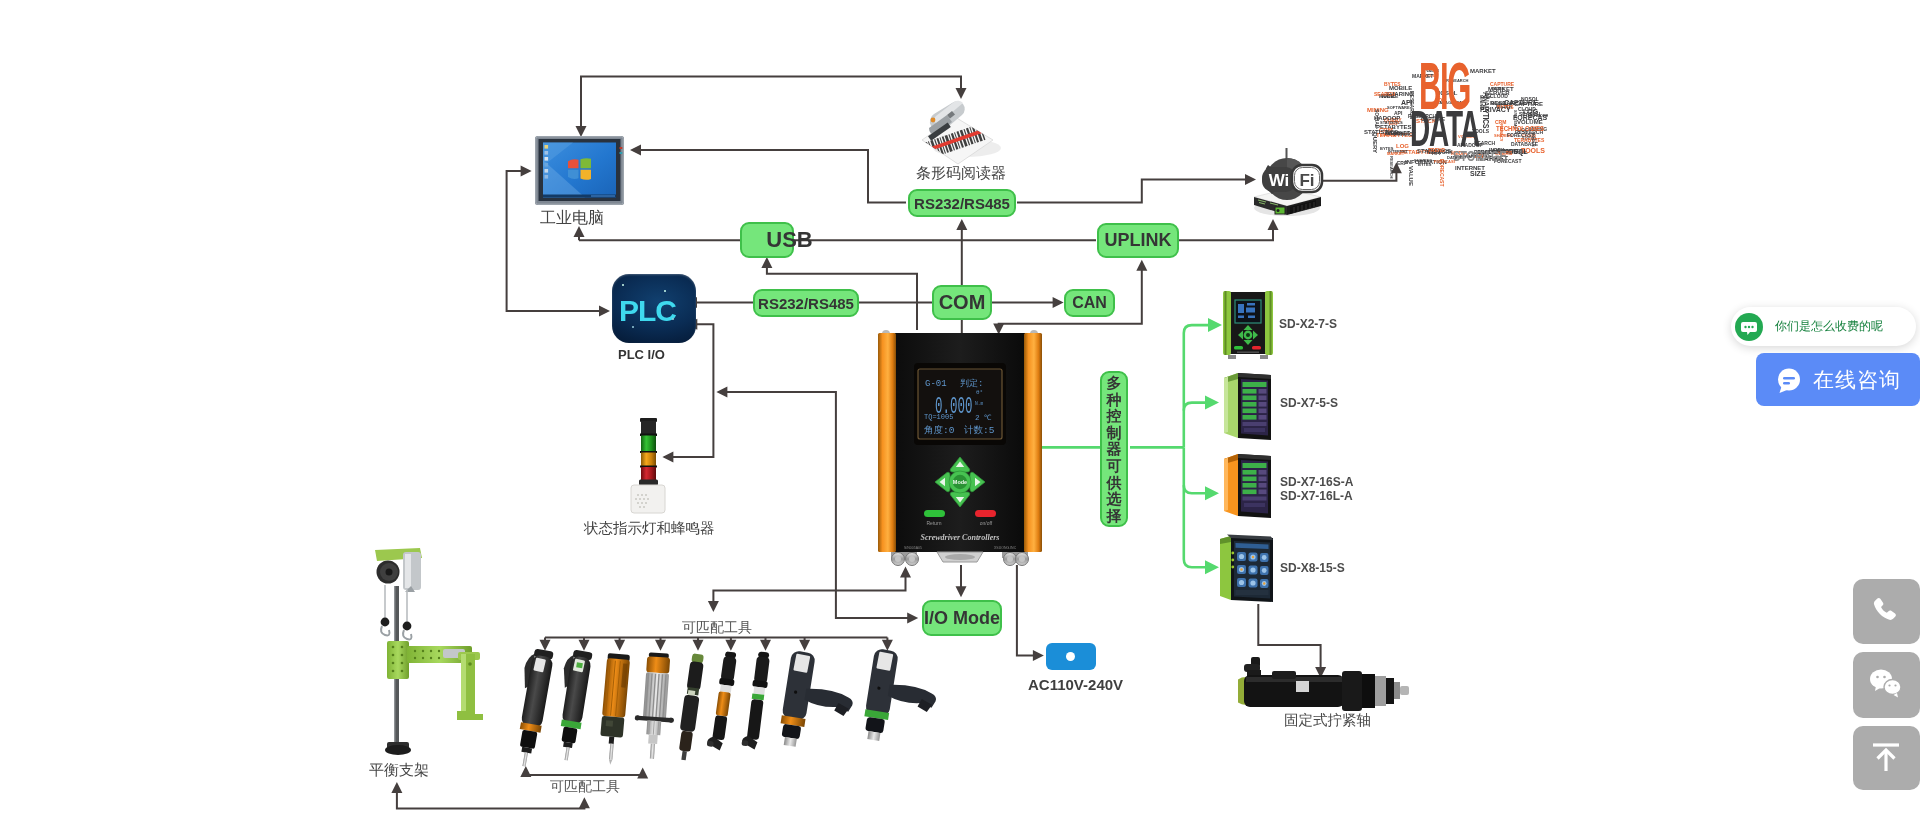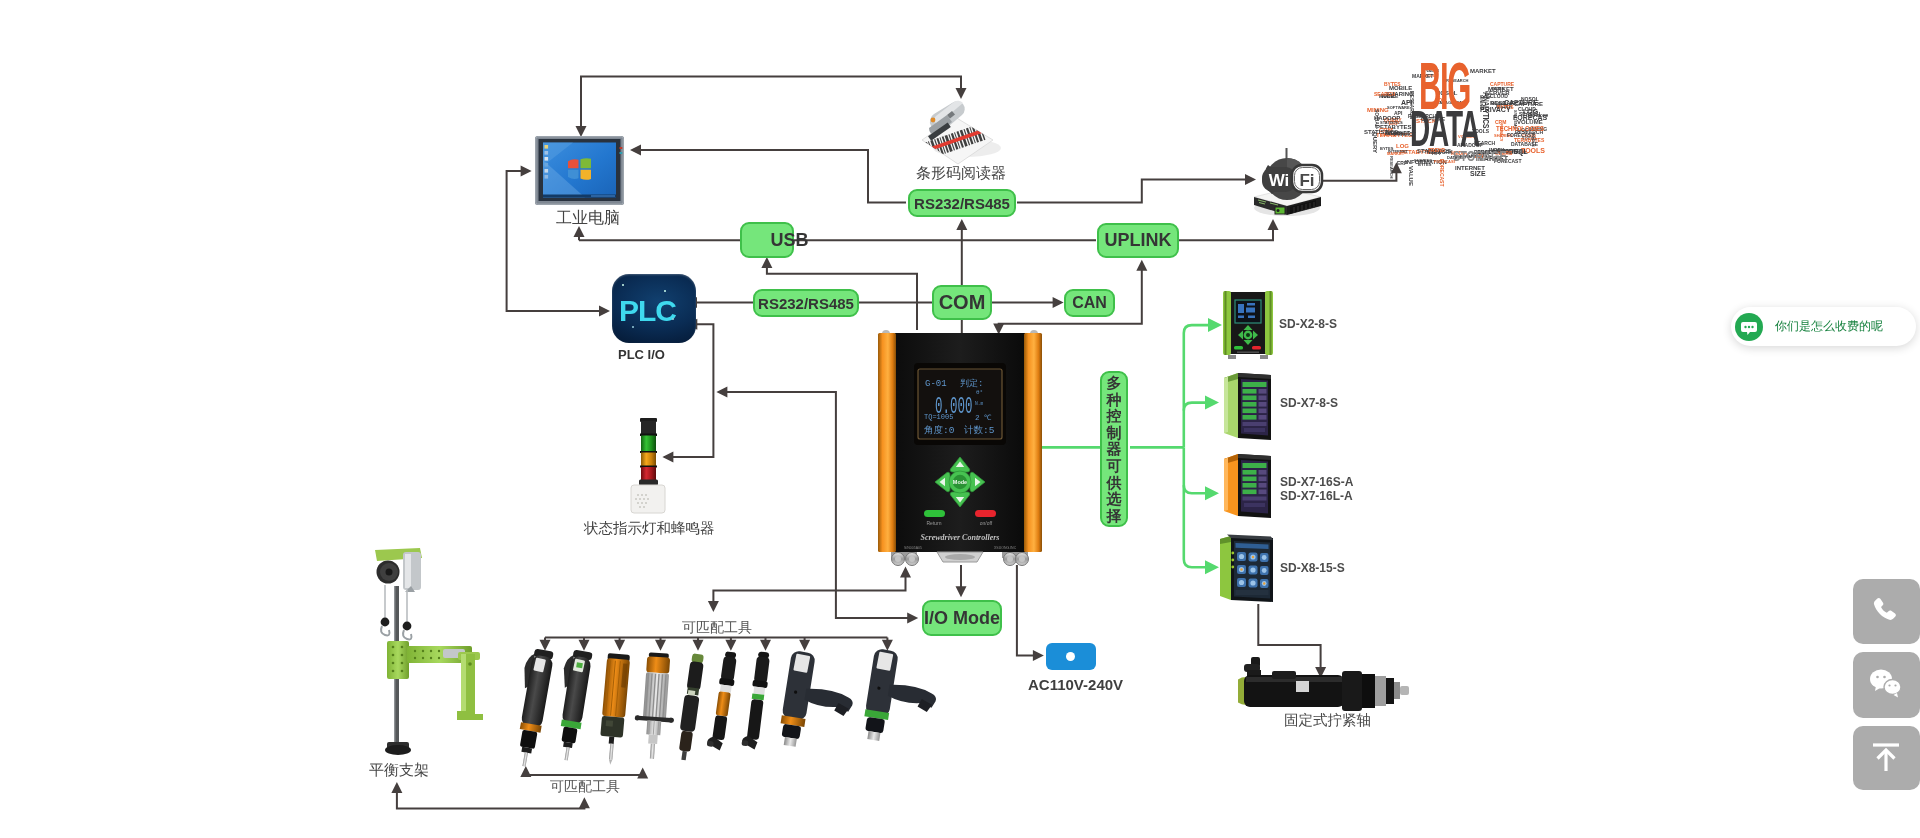--- a/index.html
+++ b/index.html
@@ -114,39 +114,39 @@
     </g>
     <g fill="#55d96e">
       <path d="M1222,325.1 l-14,-7 v14 z"></path>
       <path d="M1219,402.6 l-14,-7 v14 z"></path>
       <path d="M1219,493.2 l-14,-7 v14 z"></path>
       <path d="M1219,567.3 l-14,-7 v14 z"></path>
     </g>
   </svg>
 
   <div class="gbox" style="left:908px;top:189px;width:108px;height:28px;font-size:15px;">RS232/RS485</div>
-  <div class="gbox" style="left:740px;top:222px;width:54px;height:36px;font-size:18px;padding-left:45px;">USB</div>
+  <div class="gbox" style="left:740px;top:222px;width:54px;height:36px;font-size:22px;padding-left:45px;">USB</div>
   <div class="gbox" style="left:1097px;top:223px;width:82px;height:35px;font-size:18px;">UPLINK</div>
   <div class="gbox" style="left:753px;top:289px;width:106px;height:28px;font-size:15px;">RS232/RS485</div>
   <div class="gbox" style="left:932px;top:285px;width:60px;height:35px;font-size:20px;">COM</div>
   <div class="gbox" style="left:1064px;top:289px;width:51px;height:28px;font-size:16px;">CAN</div>
   <div class="gbox" style="left:922px;top:600px;width:80px;height:36px;font-size:18px;">I/O Mode</div>
   <div class="gbox" style="left:1100px;top:371px;width:28px;height:156px;font-size:15px;display:block;text-align:center;line-height:16.6px;padding-top:2px;">多<br>种<br>控<br>制<br>器<br>可<br>供<br>选<br>择</div>
 
-  <div class="lbl" style="left:556px;top:208px;font-size:16px;">工业电脑</div>
+  <div class="lbl" style="left:540px;top:208px;font-size:16px;">工业电脑</div>
   <div class="lbl" style="left:916px;top:164px;font-size:15px;">条形码阅读器</div>
   <div class="lbl" style="left:584px;top:519px;font-size:14.5px;">状态指示灯和蜂鸣器</div>
   <div class="lbl" style="left:682px;top:619px;font-size:14px;color:#555;">可匹配工具</div>
   <div class="lbl" style="left:550px;top:778px;font-size:14px;color:#555;">可匹配工具</div>
   <div class="lbl" style="left:369px;top:761px;font-size:15px;">平衡支架</div>
   <div class="lbl" style="left:1284px;top:711px;font-size:14.5px;color:#4a4a4a;">固定式拧紧轴</div>
   <div class="lbl" style="left:1028px;top:676px;font-size:15px;font-weight:bold;color:#3f3f3f;">AC110V-240V</div>
   <div class="lbl" style="left:618px;top:347px;font-size:13px;font-weight:bold;color:#333;">PLC I/O</div>
-  <div class="sdlbl" style="left:1279px;top:317px;">SD-X2-8-S</div>
-  <div class="sdlbl" style="left:1280px;top:396px;">SD-X7-8-S</div>
+  <div class="sdlbl" style="left:1279px;top:317px;">SD-X2-7-S</div>
+  <div class="sdlbl" style="left:1280px;top:396px;">SD-X7-5-S</div>
   <div class="sdlbl" style="left:1280px;top:475px;">SD-X7-16S-A</div>
   <div class="sdlbl" style="left:1280px;top:489px;">SD-X7-16L-A</div>
   <div class="sdlbl" style="left:1280px;top:561px;">SD-X8-15-S</div>
 
   <div class="abs" style="left:1046px;top:643px;width:50px;height:27px;background:#1b8ed8;border-radius:6px;"></div>
   <div class="abs" style="left:1066px;top:652px;width:9px;height:9px;background:#fff;border-radius:50%;"></div>
 
   <svg class="abs" style="left:535px;top:136px" width="89" height="69" viewBox="0 0 89 69">
     <defs>
       <linearGradient id="scrblue" x1="0" y1="0" x2="1" y2="1">
@@ -838,20 +838,30 @@
       <g fill="#23a952">
             <circle cx="10.5" cy="14" r="1.2"></circle>
             <circle cx="14" cy="14" r="1.2"></circle>
             <circle cx="17.5" cy="14" r="1.2"></circle>
           </g>
         </svg>
     </div>
     <div style="font-size:12px;color:#15803d;margin-left:12px;white-space:nowrap;">你们是怎么收费的呢</div>
   </div>
 
+  <div class="abs" style="left:1756px;top:353px;width:164px;height:53px;background:#5b8bf7;border-radius:8px;
+       display:flex;align-items:center;justify-content:center;">
+    <svg width="28" height="28" viewBox="0 0 28 28" style="margin-right:10px;">
+      <circle cx="14" cy="13.5" r="11" fill="#fff"></circle>
+      <path d="M6.5,20.5 L4.5,27 L12,24 Z" fill="#fff"></path>
+      <rect x="8" y="11" width="12" height="2.6" rx="1.3" fill="#5b8bf7"></rect>
+      <rect x="8" y="16" width="7" height="2.6" rx="1.3" fill="#5b8bf7"></rect>
+    </svg>
+    <span style="color:#fff;font-size:21px;letter-spacing:1px;">在线咨询</span>
+  </div>
 
   <div class="abs" style="left:1853px;top:579px;width:67px;height:65px;background:#acacac;border-radius:10px;">
     <svg width="34" height="34" viewBox="0 0 24 24" style="position:absolute;left:15px;top:15px;">
       <path d="M6.6,3.2 c0.6,-0.6 1.6,-0.5 2.1,0.2 l1.9,2.7 c0.4,0.6 0.3,1.4 -0.2,1.9 l-1.2,1.2 c0.7,1.7 2.4,3.4 4.1,4.1 l1.2,-1.2 c0.5,-0.5 1.3,-0.6 1.9,-0.2 l2.7,1.9 c0.7,0.5 0.8,1.5 0.2,2.1 l-1.6,1.6 c-0.7,0.7 -1.7,1 -2.6,0.7 c-2.3,-0.7 -4.8,-2.2 -6.7,-4.1 c-1.9,-1.9 -3.4,-4.4 -4.1,-6.7 c-0.3,-0.9 0,-1.9 0.7,-2.6 z" fill="#fff"></path>
     </svg>
   </div>
   <div class="abs" style="left:1853px;top:652px;width:67px;height:66px;background:#acacac;border-radius:10px;">
     <svg width="40" height="40" viewBox="0 0 40 40" style="position:absolute;left:13px;top:13px;">
       <ellipse cx="15" cy="14" rx="11" ry="9.5" fill="#fff"></ellipse>
       <path d="M10,21 l-1,5 5,-3 z" fill="#fff"></path>

